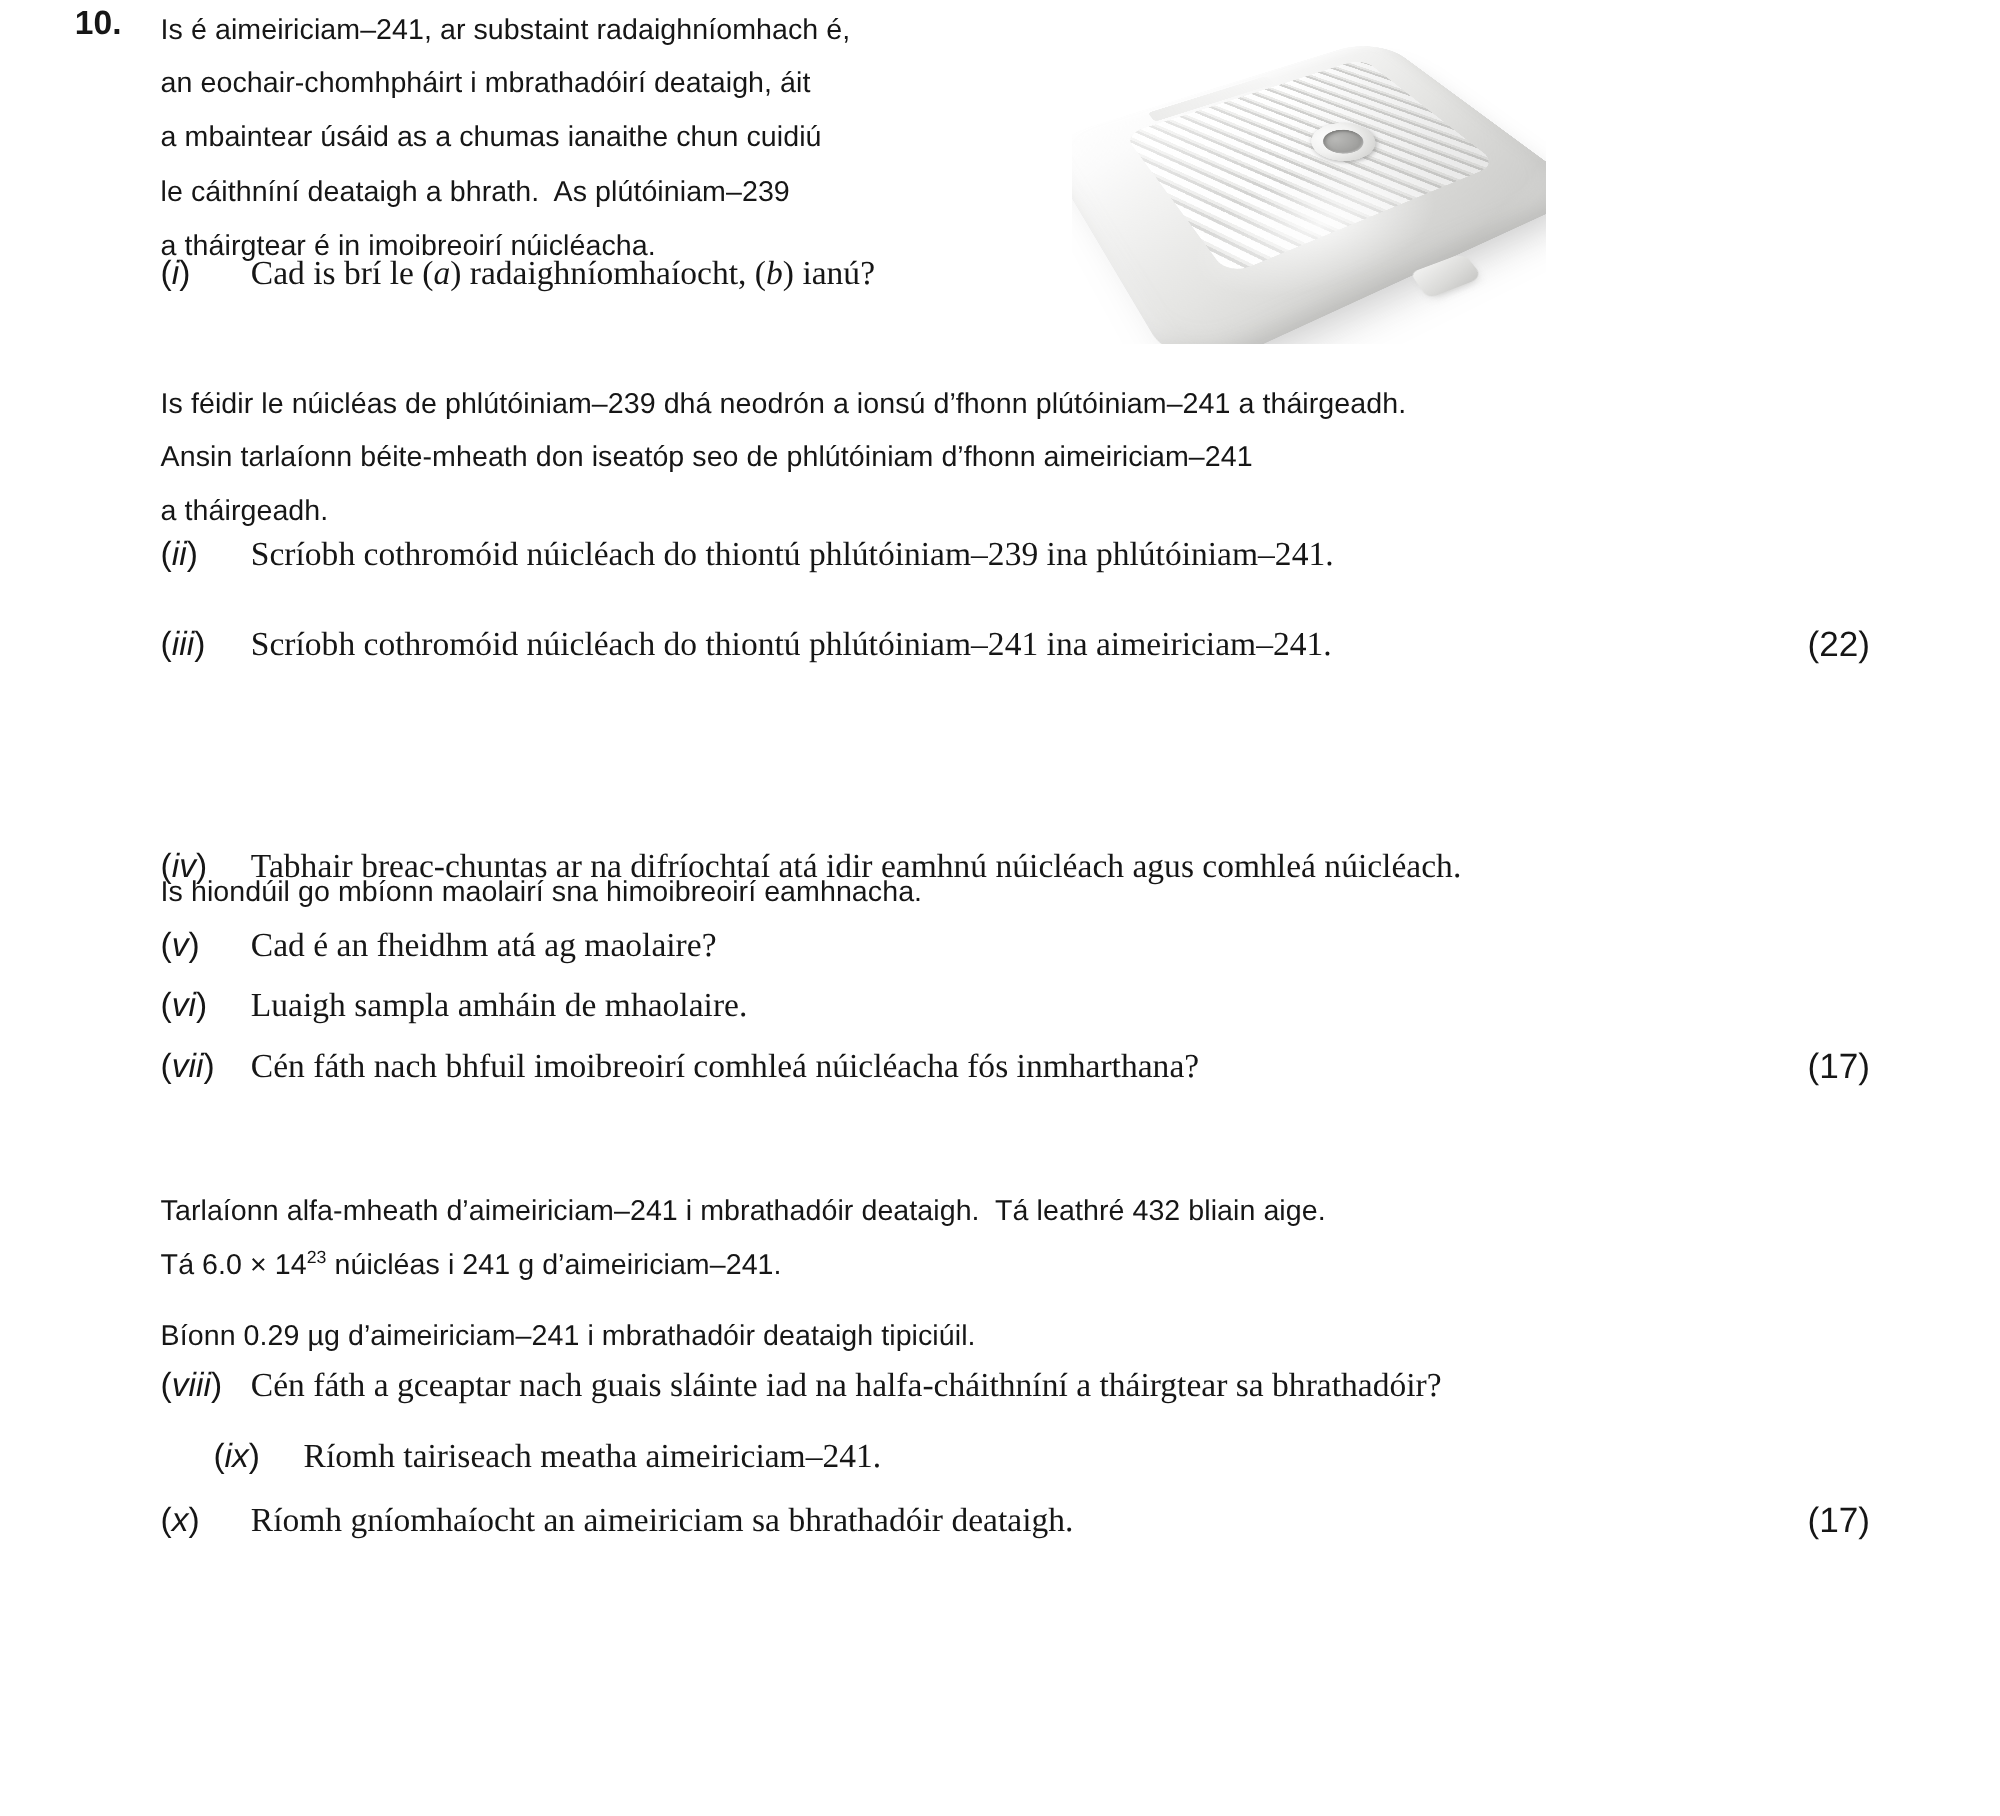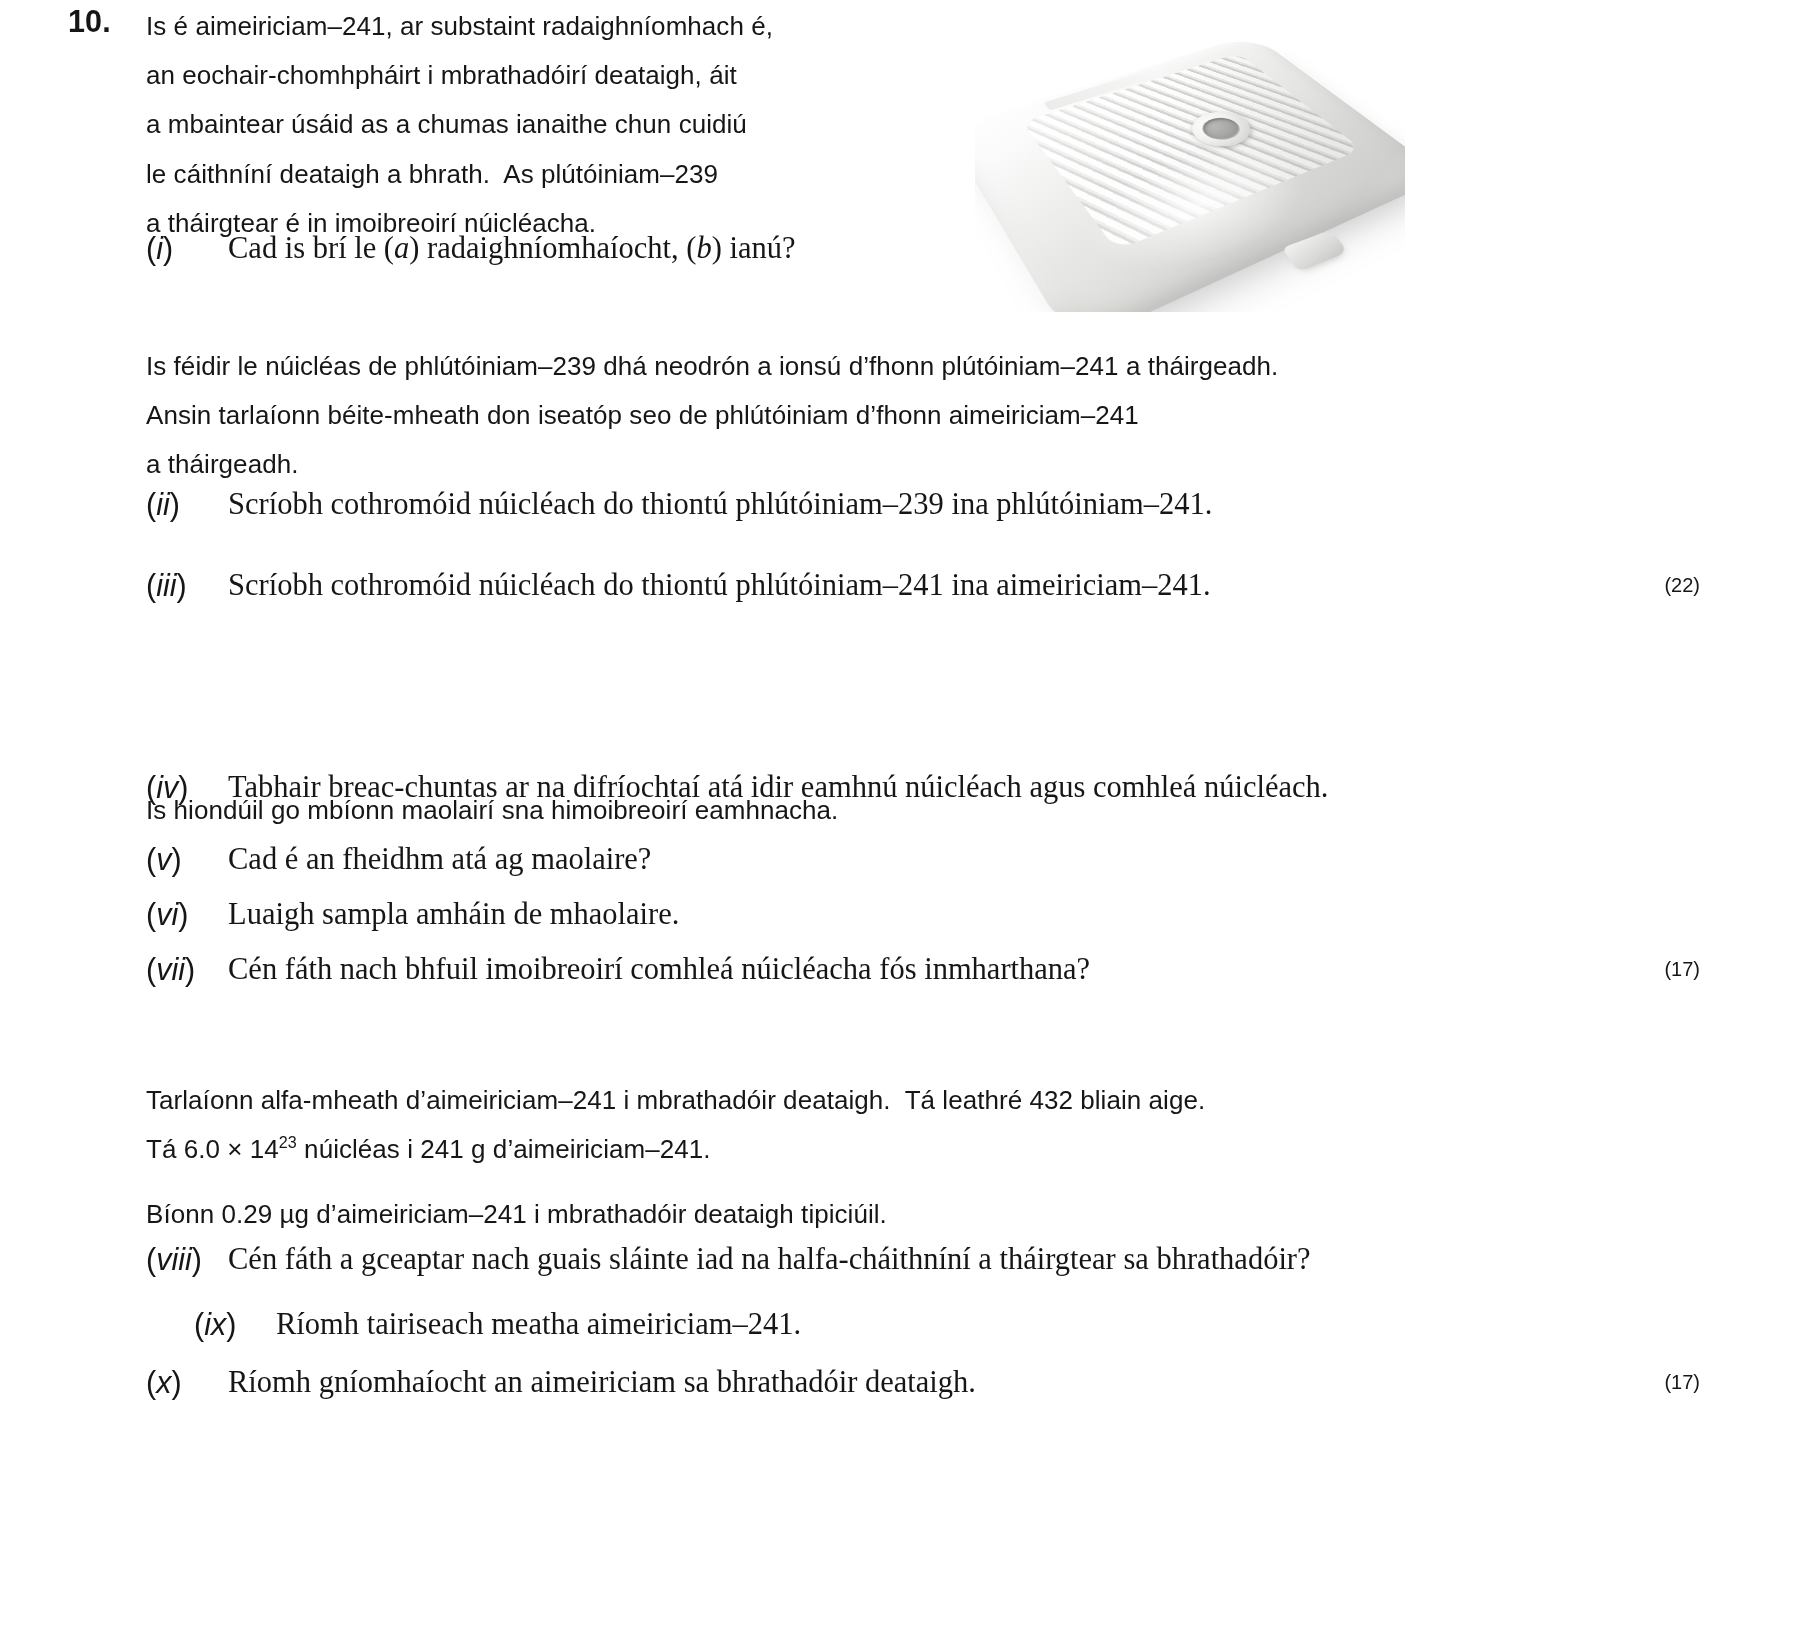--- a/index.html
+++ b/index.html
@@ -71,21 +71,21 @@
   .item-label .paren { font-style: normal; }
   .item-text {
     flex: 1 1 auto;
     padding-right: 14px;
     font-family: Liberation Serif, serif;
   }
   .item-marks {
     flex: 0 0 auto;
     width: 72px;
     text-align: right;
-    font-size: 20px;
+    font-size: 32px;
   }
 
   .it-i    { top: 224px; }
   .it-ii   { top: 480px; }
   .it-iii  { top: 534px; margin-top: 27px; }
   .it-iv   { top: 763px; }
   .it-v    { top: 835px; }
   .it-vi   { top: 890px; }
   .it-vii  { top: 945px; }
   .it-viii { top: 1235px; }

